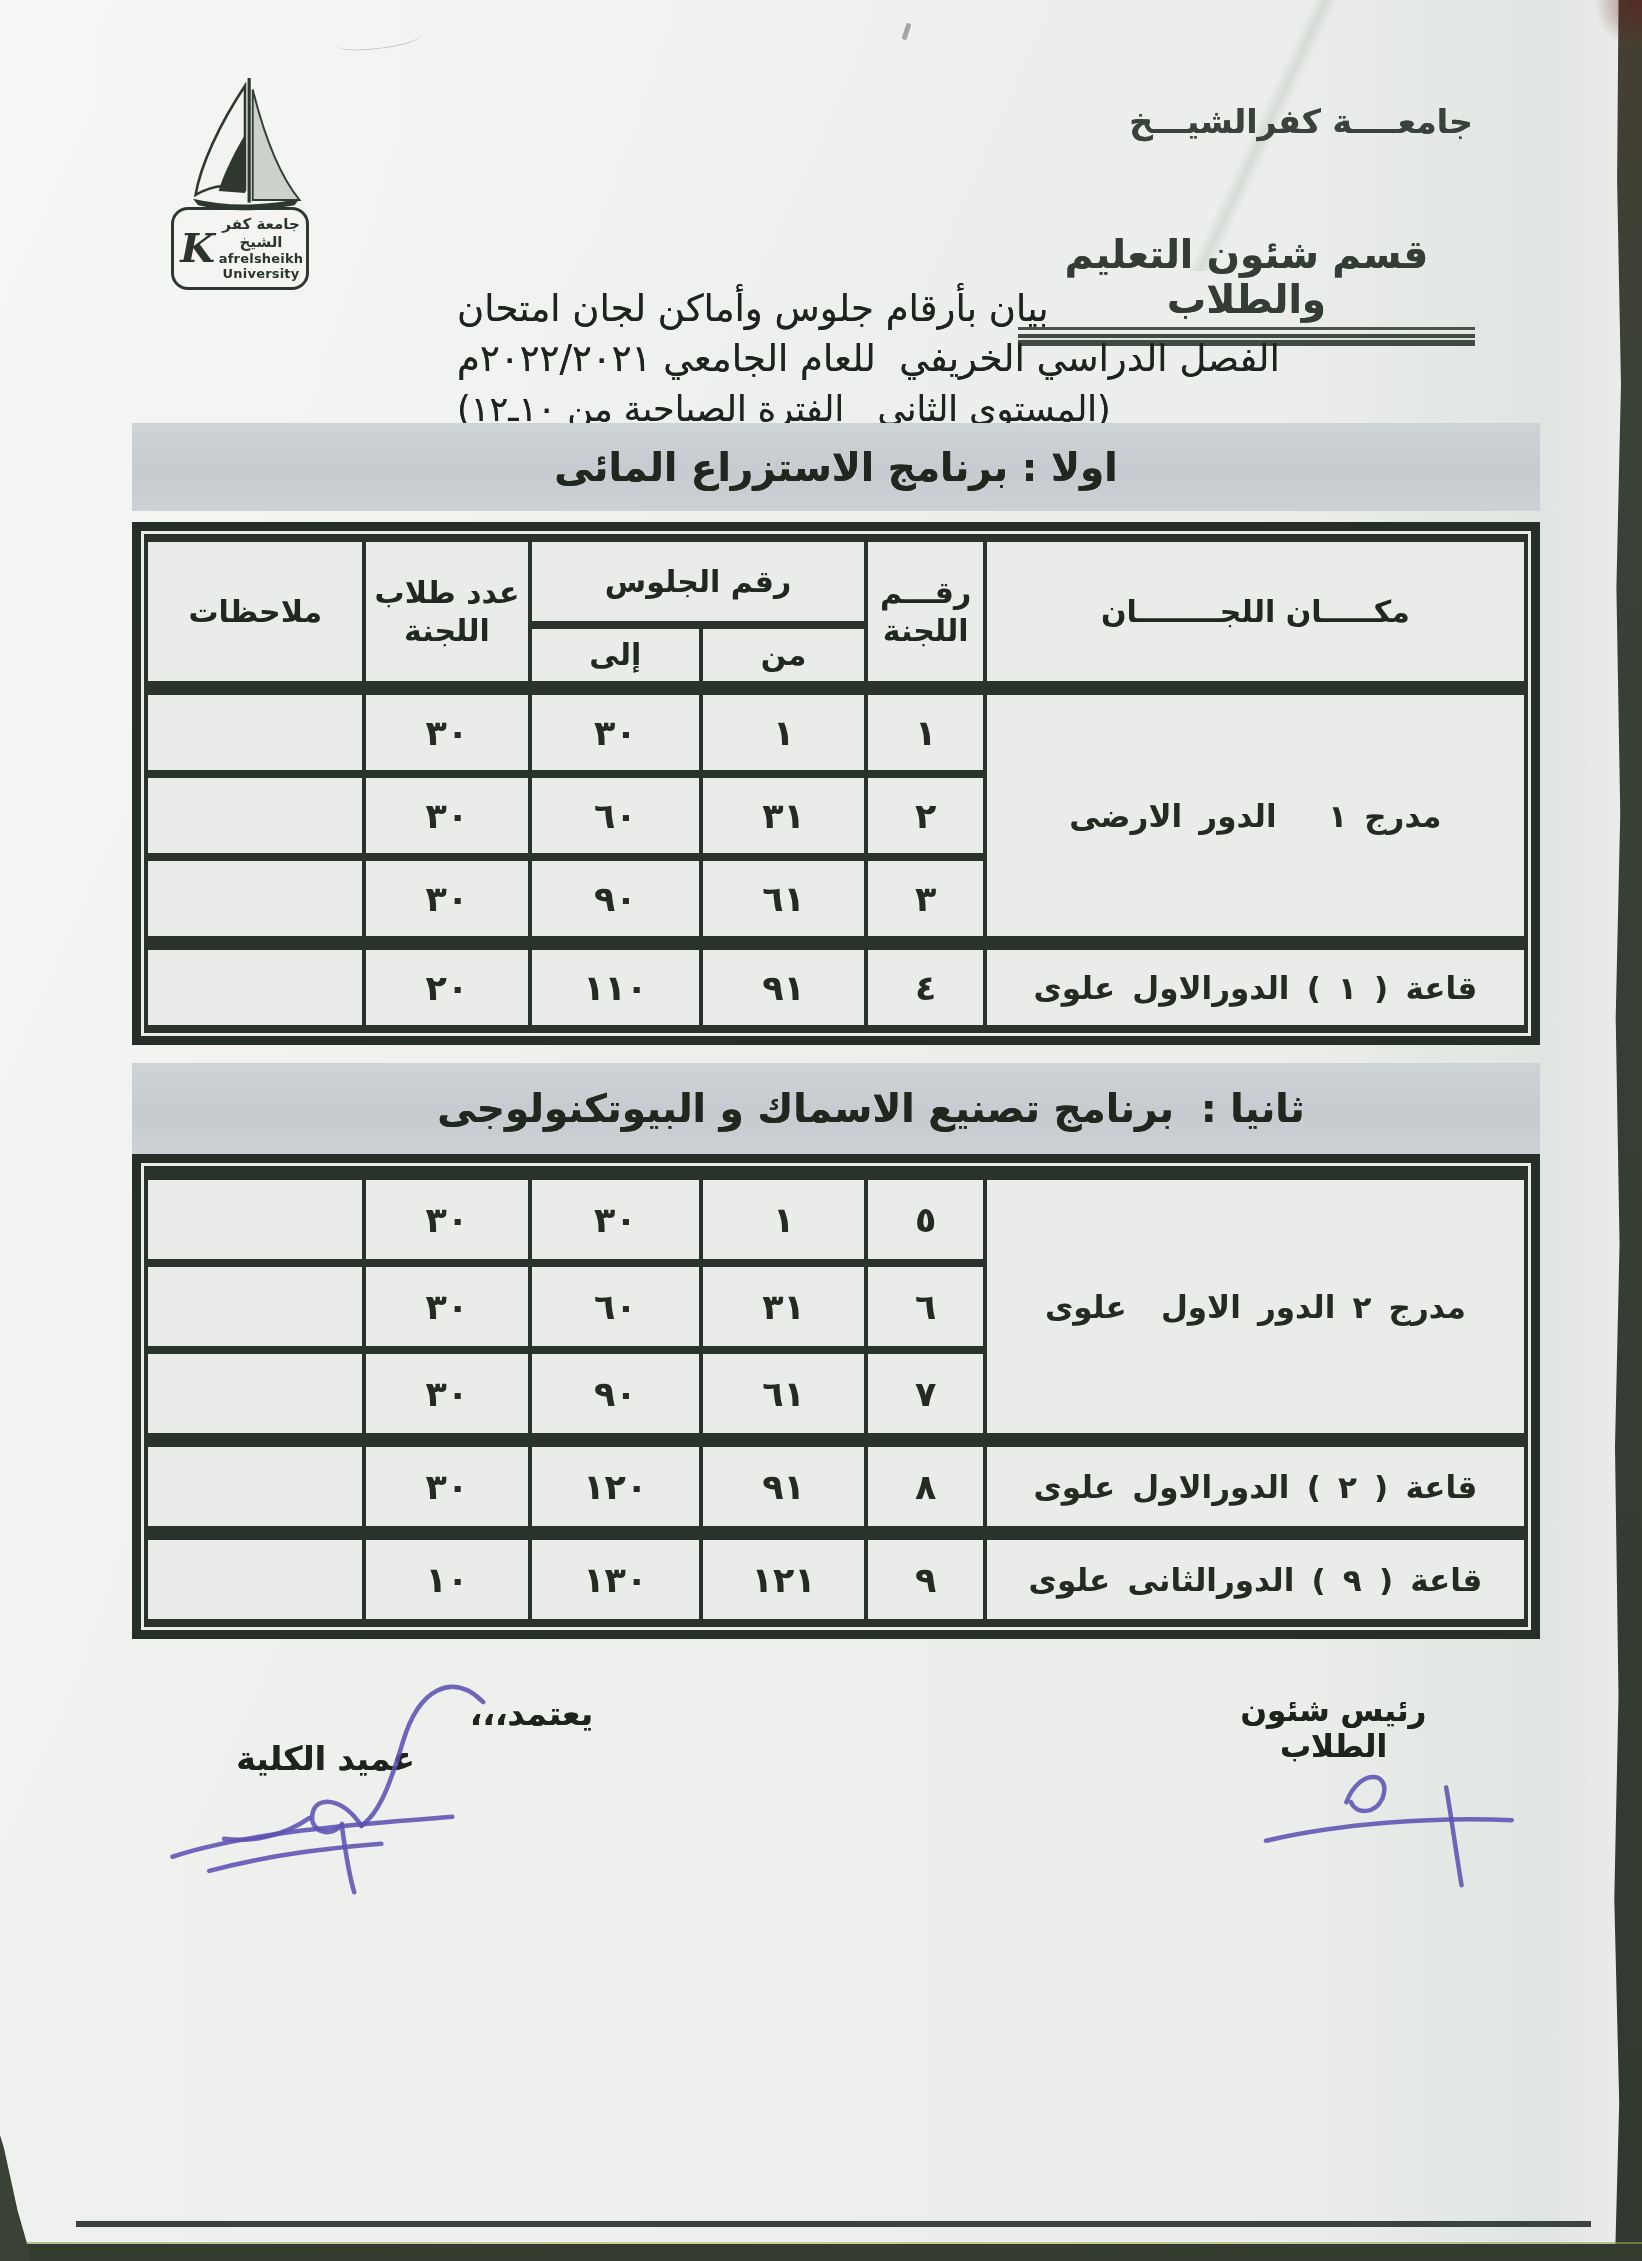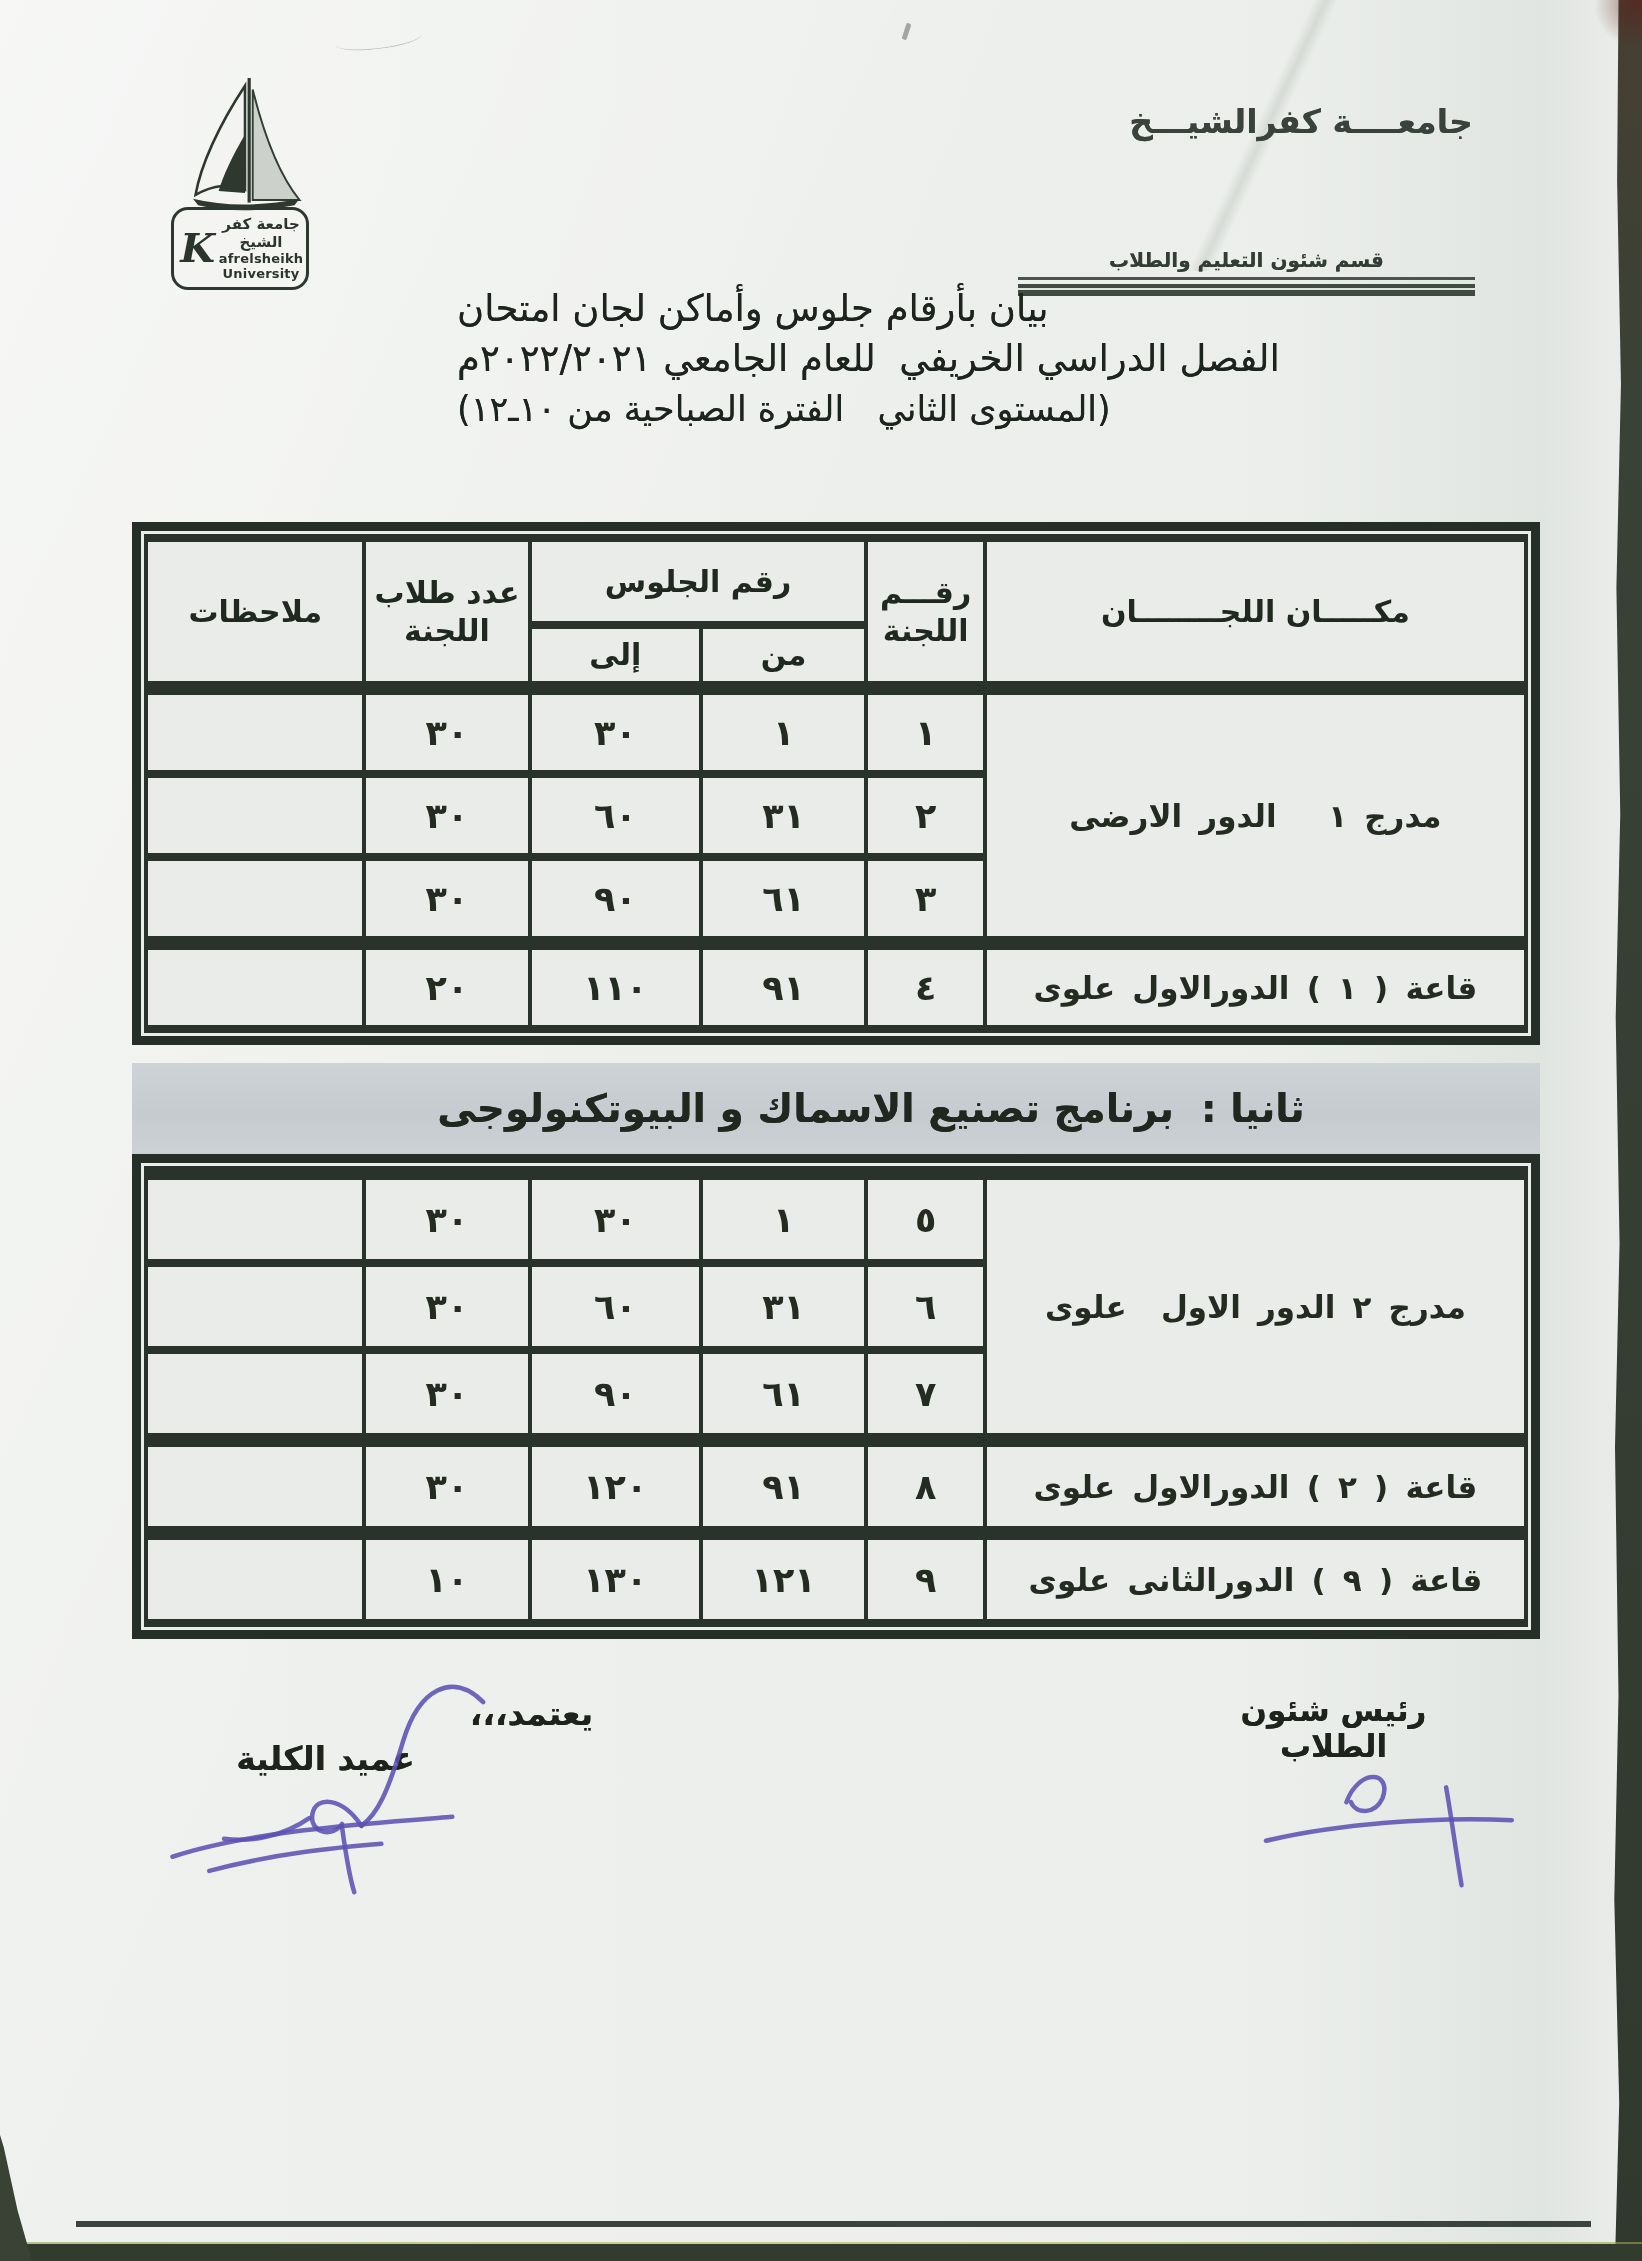--- a/index.html
+++ b/index.html
@@ -32,21 +32,21 @@
   .logo-box{border:3.2px solid #2f382f;border-radius:17px;background:#f4f5f3;padding:5.2px 5.2px 6.4px;margin-top:-5.2px;
     display:grid;grid-template-columns:37px 1fr;align-items:center;column-gap:2.6px;}
   .logo-k{font-family:"DejaVu Serif",serif;font-style:italic;font-weight:bold;font-size:40px;line-height:.85;color:#2c352c;grid-row:1 / span 2;text-align:center;}
   .logo-ar{font-size:15px;font-weight:bold;direction:rtl;color:#2c352c;text-align:center;}
   .logo-en{font-size:13px;font-weight:bold;color:#2c352c;text-align:center;letter-spacing:0.2px;}
 
   
   .lh{position:absolute;font-weight:bold;color:#39433b;text-align:center;direction:rtl;text-shadow:0 0 0.6px rgba(57,67,59,.8);}
   .lh-univ{left:1095px;top:102px;width:412px;font-size:33px;}
   .lh-fac{left:915px;top:167px;width:644px;font-size:32px;}
-  .lh-dept{left:1018px;top:248px;width:457px;font-size:20px;color:#333d35;}
+  .lh-dept{left:1018px;top:232px;width:457px;font-size:39px;color:#333d35;}
   .dept-underline-thin{margin-top:5.2px;height:3.2px;background:#4a544a;}
   .dept-underline-thick{margin-top:3.9px;height:12.2px;background:linear-gradient(#414b41 0 36%,#dfe3df 36% 52%,#414b41 52% 100%);}
 
   
   .doc-title{position:absolute;left:457px;top:287px;width:825px;text-align:left;font-weight:normal;color:#1d231d;direction:rtl;text-shadow:0 0 0.6px rgba(29,35,29,.85);}
   .doc-title .t1{font-size:37px;}
   .doc-title .t2{font-size:37px;margin-top:7px;}
   .doc-title .t3{font-size:35px;margin-top:9px;}
 
   
@@ -115,20 +115,23 @@
     <div class="dept-underline-thin"></div>
     <div class="dept-underline-thick"></div>
   </div>
 
   <div class="doc-title">
     <div class="t1">بيان بأرقام جلوس وأماكن لجان امتحان</div>
     <div class="t2">الفصل الدراسي الخريفي &nbsp;للعام الجامعي ٢٠٢٢/٢٠٢١م</div>
     <div class="t3">(المستوى الثاني &nbsp; الفترة الصباحية من ١٠ـ١٢)</div>
   </div>
 
+  <div class="band band1">
+    <span class="band-text">اولا : برنامج الاستزراع المائى</span>
+  </div>
 
   <div class="tframe tframe1">
     <table class="sched" dir="rtl">
       <colgroup>
         <col style="width:39.2%">
           <col style="width:8.6%">
           <col style="width:12%">
         <col style="width:12.4%">
           <col style="width:12%">
           <col style="width:15.8%">

